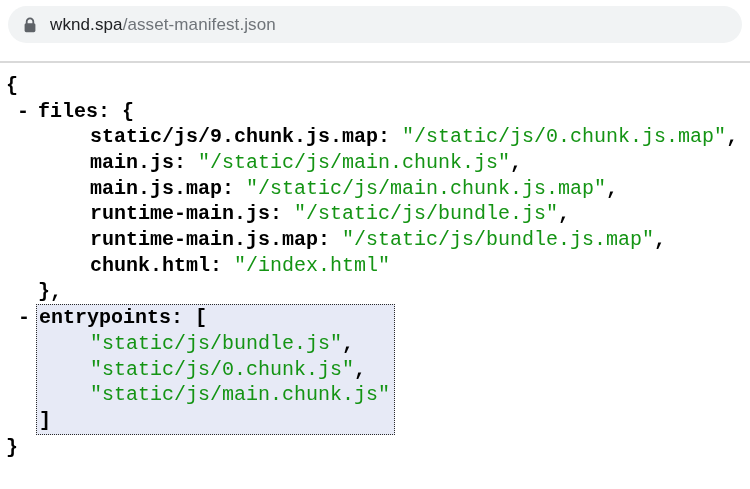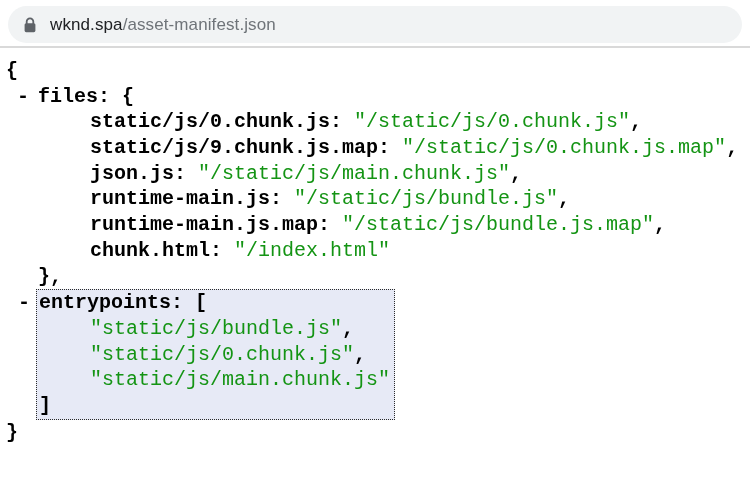--- a/index.html
+++ b/index.html
@@ -8,21 +8,21 @@
 
   
   .top-edge {
     position: absolute; top: 0; left: 33px; width: 538px; height: 2px;
     background: #35363a;
   }
 
   
   .toolbar {
     position: relative;
-    width: 750px; height: 48px; background: #ffffff;
+    width: 750px; height: 63px; background: #ffffff;
     border-bottom: 2px solid #d9d9d9;
   }
   .omnibox {
     position: absolute; left: 8px; right: 8px; top: 6px; height: 37px;
     background: #f1f3f4; border-radius: 19px;
     display: flex; align-items: center;
     padding-left: 15px; cursor: text;
   }
   .lock-wrap { display: flex; align-items: center; margin-right: 13px; }
   .url { font-size: 17px; letter-spacing: 0.1px; white-space: nowrap; }
@@ -82,23 +82,23 @@
       </svg>
     </span>
     <span class="url"><span class="domain">wknd.spa</span><span class="path">/asset-manifest.json</span></span>
   </div>
 </div>
 
 <div class="json-viewer">
   <div id="json-top">
       <div class="code-line ind0"><span class="tok-punct">{</span></div>
       <div class="code-line ind1"><span class="toggle">-</span><span class="tok-key">files:</span><span class="tok-punct"> {</span></div>
-      <div class="code-line ind2"><span class="tok-key">static/js/0.chunk.js:</span><span class="tok-str"> "/static/js/0.chunk.js"</span><span class="tok-punct">,</span></div>
       <div class="code-line ind2"><span class="tok-key">static/js/9.chunk.js.map:</span><span class="tok-str"> "/static/js/0.chunk.js.map"</span><span class="tok-punct">,</span></div>
-      <div class="code-line ind2"><span class="tok-key">json.js:</span><span class="tok-str"> "/static/js/main.chunk.js"</span><span class="tok-punct">,</span></div>
+      <div class="code-line ind2"><span class="tok-key">main.js:</span><span class="tok-str"> "/static/js/main.chunk.js"</span><span class="tok-punct">,</span></div>
+      <div class="code-line ind2"><span class="tok-key">main.js.map:</span><span class="tok-str"> "/static/js/main.chunk.js.map"</span><span class="tok-punct">,</span></div>
       <div class="code-line ind2"><span class="tok-key">runtime-main.js:</span><span class="tok-str"> "/static/js/bundle.js"</span><span class="tok-punct">,</span></div>
       <div class="code-line ind2"><span class="tok-key">runtime-main.js.map:</span><span class="tok-str"> "/static/js/bundle.js.map"</span><span class="tok-punct">,</span></div>
       <div class="code-line ind2"><span class="tok-key">chunk.html:</span><span class="tok-str"> "/index.html"</span></div>
       <div class="code-line ind1"><span class="tok-punct">},</span></div>
     </div>
   <div id="json-selection" class="selection-box">
       <div class="code-line ind1"><span class="toggle">-</span><span class="tok-key">entrypoints:</span><span class="tok-punct"> [</span></div>
       <div class="code-line ind2"><span class="tok-str">"static/js/bundle.js"</span><span class="tok-punct">,</span></div>
       <div class="code-line ind2"><span class="tok-str">"static/js/0.chunk.js"</span><span class="tok-punct">,</span></div>
       <div class="code-line ind2"><span class="tok-str">"static/js/main.chunk.js"</span></div>

